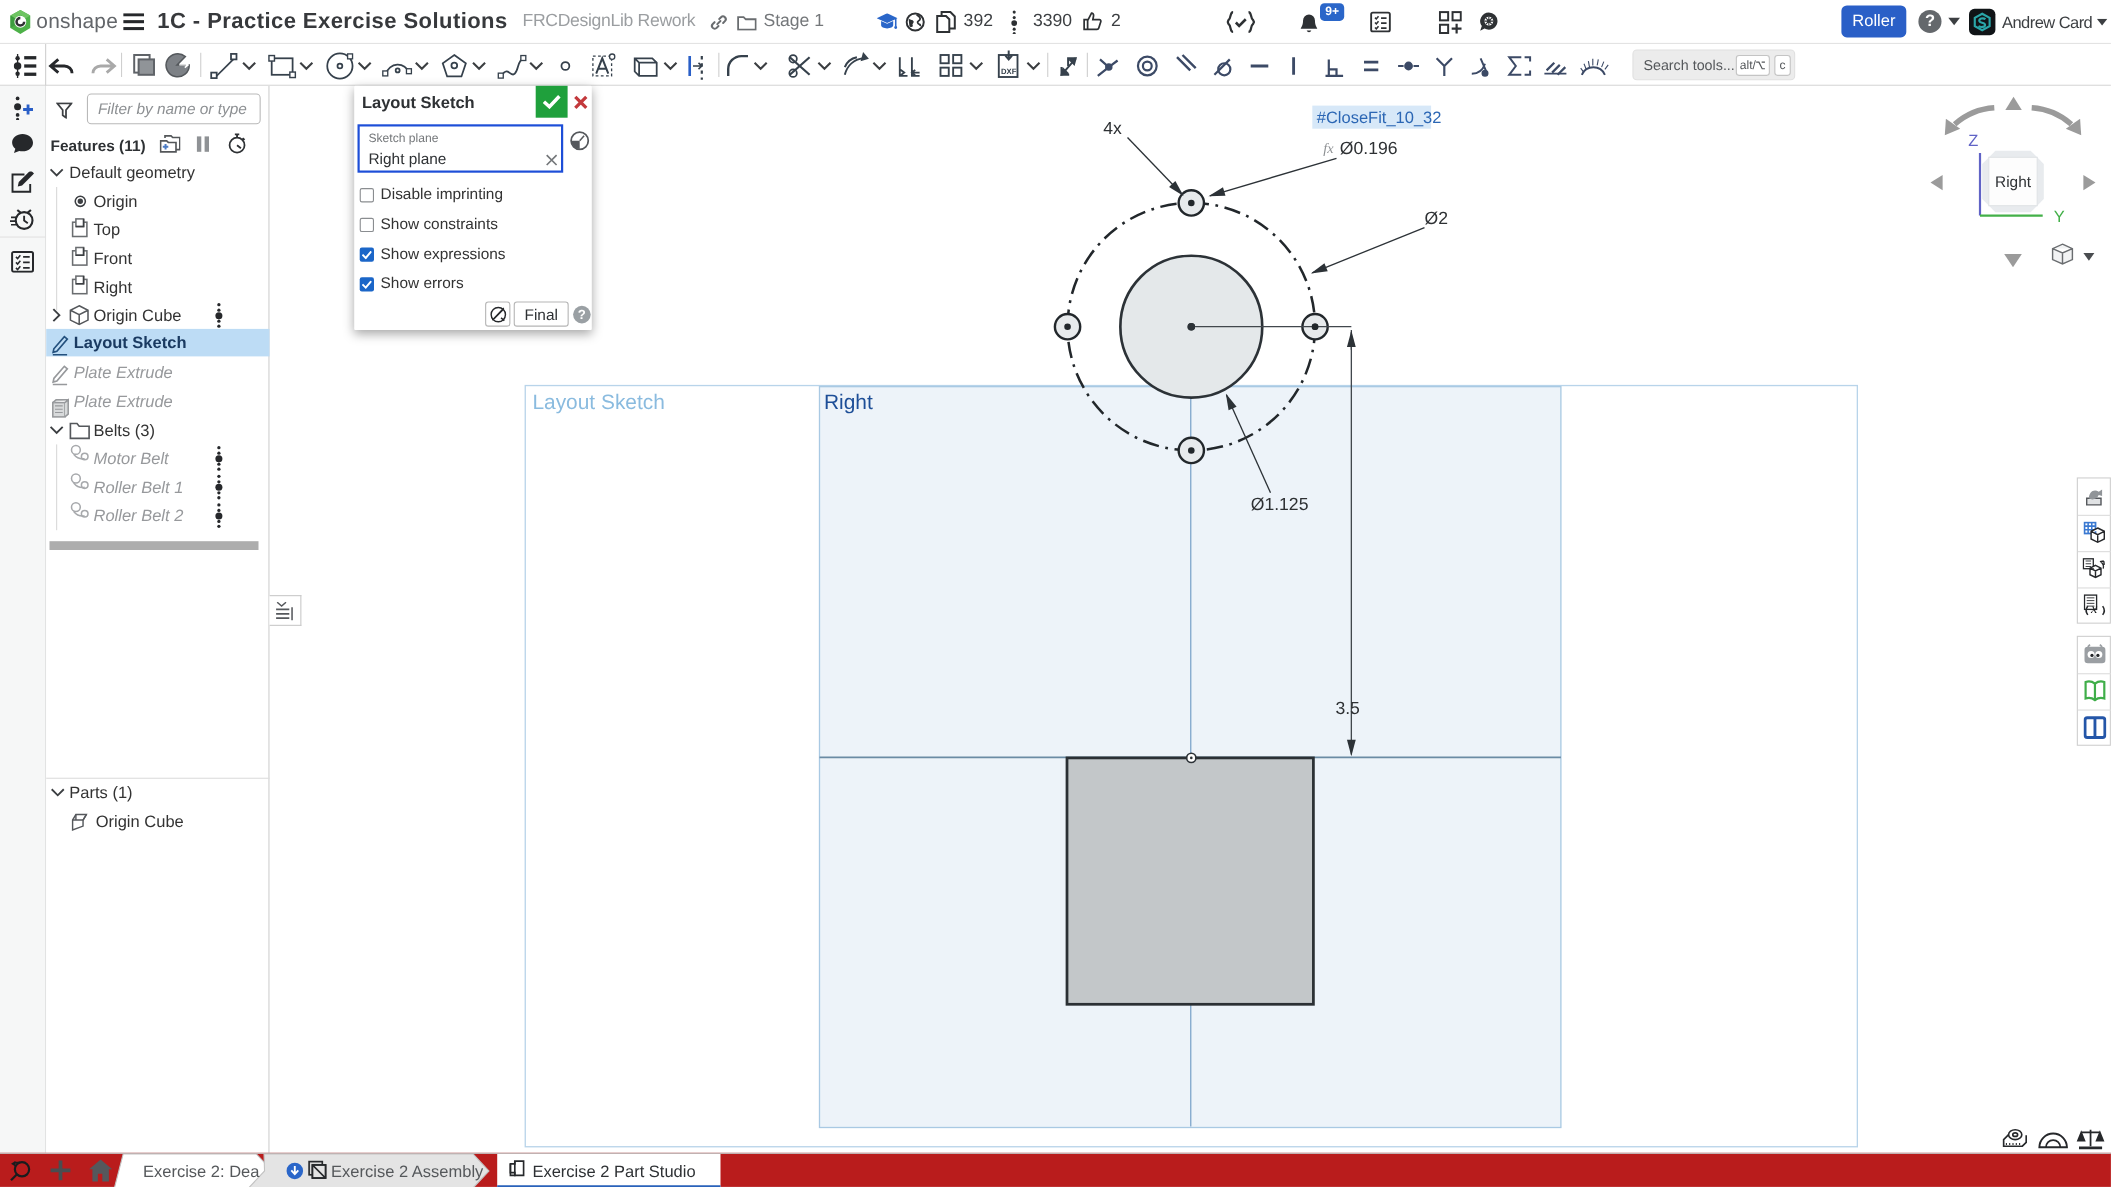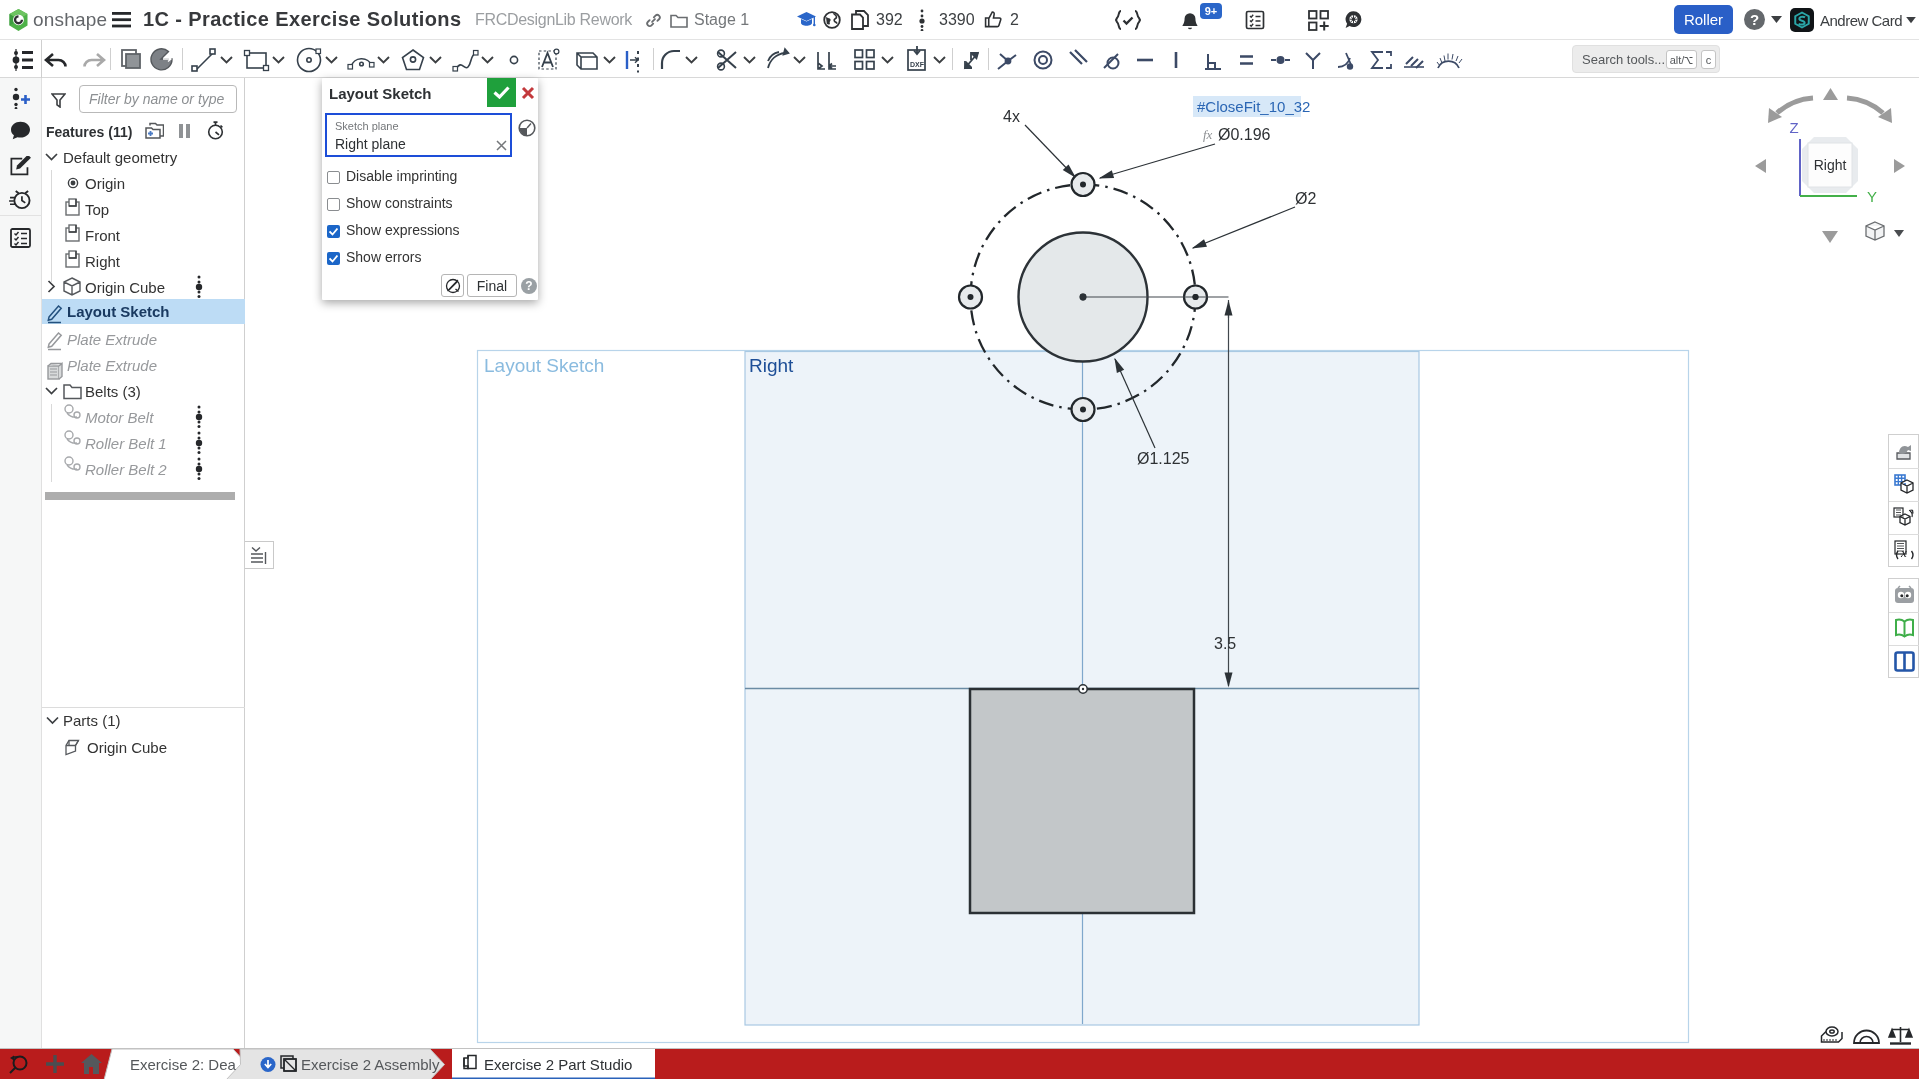--- a/index.html
+++ b/index.html
@@ -263,21 +263,21 @@
         <path d="M482 17 l5.5 5.5 5.5 -5.5"></path>
         <path d="M604 17 l5.5 5.5 5.5 -5.5"></path>
         <path d="M686 17 l5.5 5.5 5.5 -5.5"></path>
         <path d="M744 17 l5.5 5.5 5.5 -5.5"></path>
         <path d="M794 17 l5.5 5.5 5.5 -5.5"></path>
         <path d="M882 17 l5.5 5.5 5.5 -5.5"></path>
         <path d="M934 17 l5.5 5.5 5.5 -5.5"></path>
       </g>
   </svg>
 
-  <div class="abs" style="left:1572px;top:5px;width:148px;height:28px;background:#ececec;border-radius:4px;border:1px solid #e0e0e0">
+  <div class="abs" style="left:1484px;top:5px;width:148px;height:28px;background:#ececec;border-radius:4px;border:1px solid #e0e0e0">
     <div class="t" style="left:9px;top:6px;font-size:13px;color:#55585b">Search tools...</div>
     <div class="abs" style="left:93px;top:4px;width:31px;height:19px;background:#fff;border:1px solid #c4c4c4;border-radius:3px;font-size:11px;color:#55585b;text-align:center;line-height:18px">alt/<svg style="display:inline-block;vertical-align:-1px" width="9" height="9" viewBox="0 0 9 9">
           <path d="M0.5 1.5 h2.5 l3 6 h2.5 M5.5 1.5 h3" fill="none" stroke="#55585b" stroke-width="1.1"></path>
         </svg></div>
     <div class="abs" style="left:128px;top:4px;width:15px;height:19px;background:#fff;border:1px solid #c4c4c4;border-radius:3px;font-size:11px;color:#55585b;text-align:center;line-height:18px">c</div>
   </div>
 </div>
 <div class="abs" id="leftstrip">
 
   <svg class="abs" style="left:9px;top:9px" width="24" height="22" viewBox="0 0 24 22">

